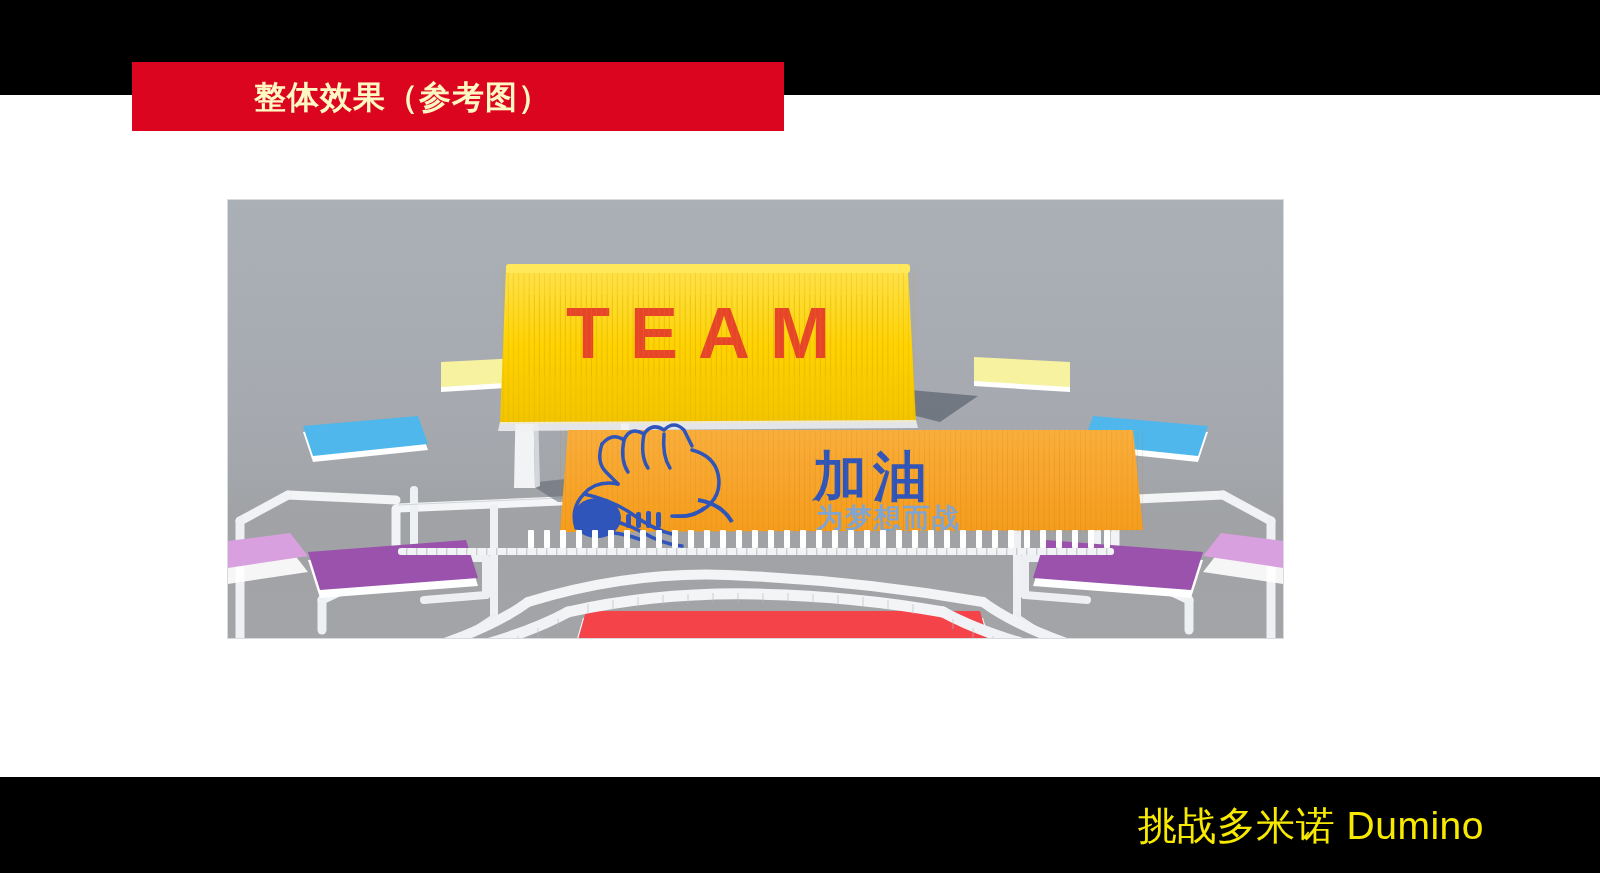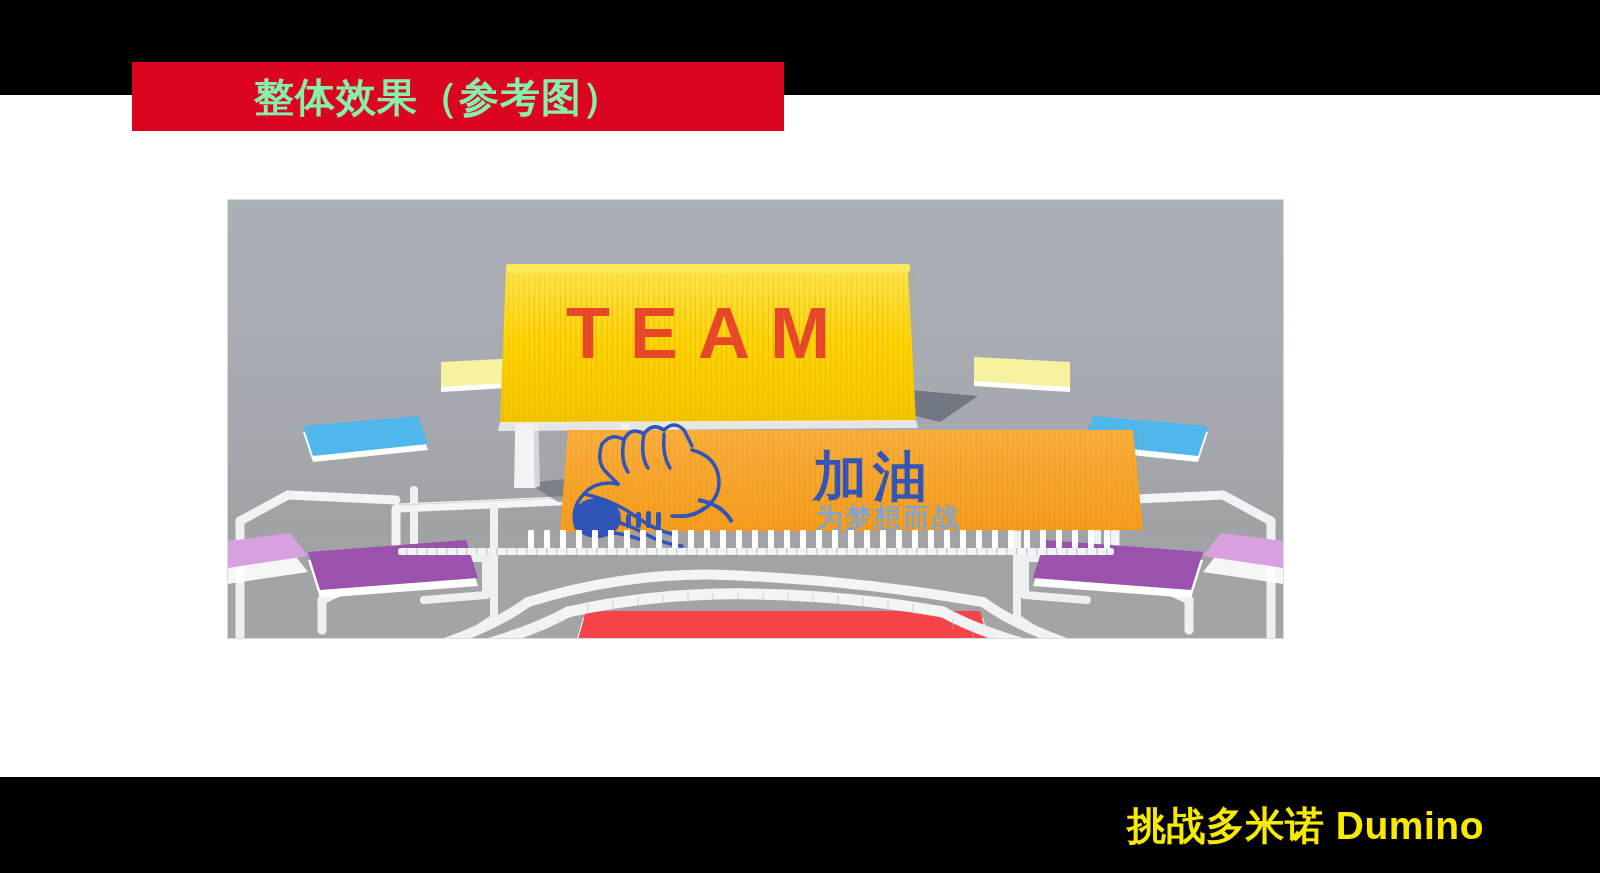--- a/index.html
+++ b/index.html
@@ -42,42 +42,42 @@
   .title-banner {
     position: absolute;
     left: 132px; top: 62px;
     width: 652px; height: 69px;
     background: #dc0520;
     z-index: 3;
     display: flex;
     align-items: center;
   }
   .title-text {
-    color: #86efac;
-    font-size: 40px;
+    color: #fef9c3;
+    font-size: 32px;
     font-weight: bold;
     letter-spacing: 1px;
     margin-left: 122px;
     white-space: nowrap;
     line-height: 1;
   }
 
   
   .footer-caption {
     position: absolute;
     right: 116px; top: 777px;
     height: 96px;
     display: flex;
     align-items: center;
     z-index: 3;
   }
   .footer-text {
     color: #f7e900;
     font-size: 39px;
-    font-weight: bold;
+    font-weight: normal;
     letter-spacing: 0.5px;
     white-space: nowrap;
     line-height: 1;
   }
 
   
   .render-figure {
     position: absolute;
     left: 228px; top: 200px;
     width: 1055px; height: 438px;

